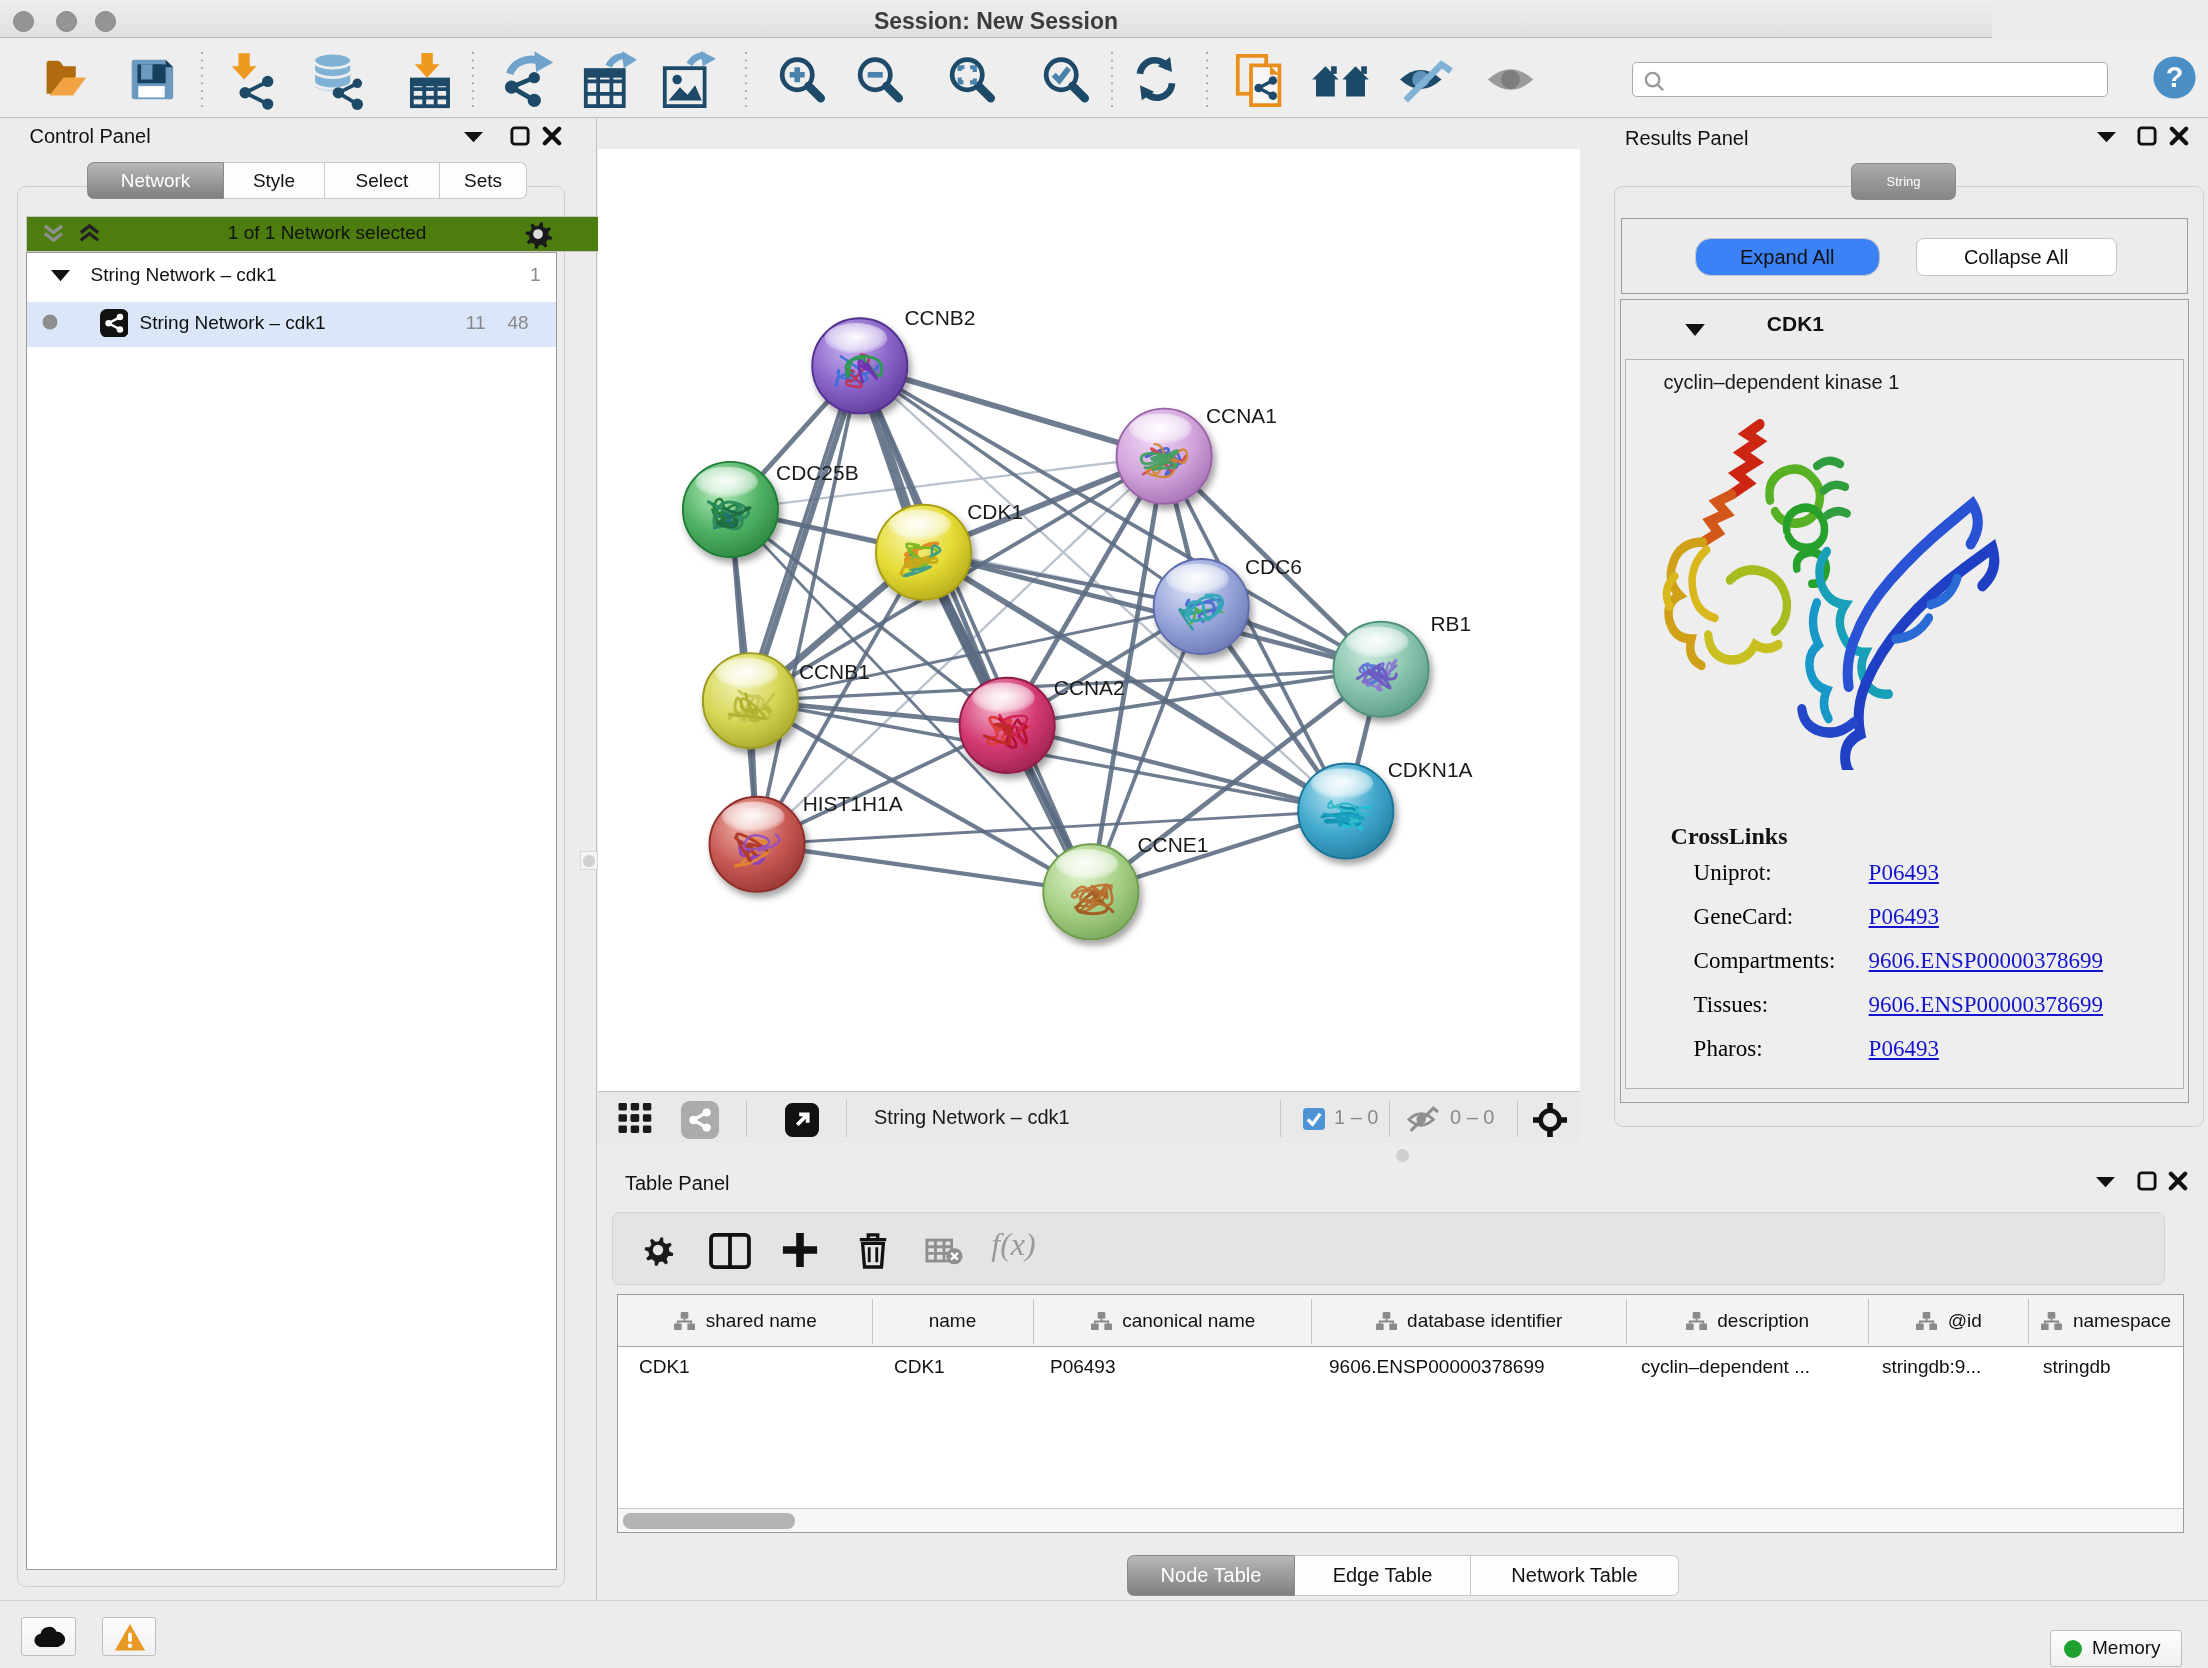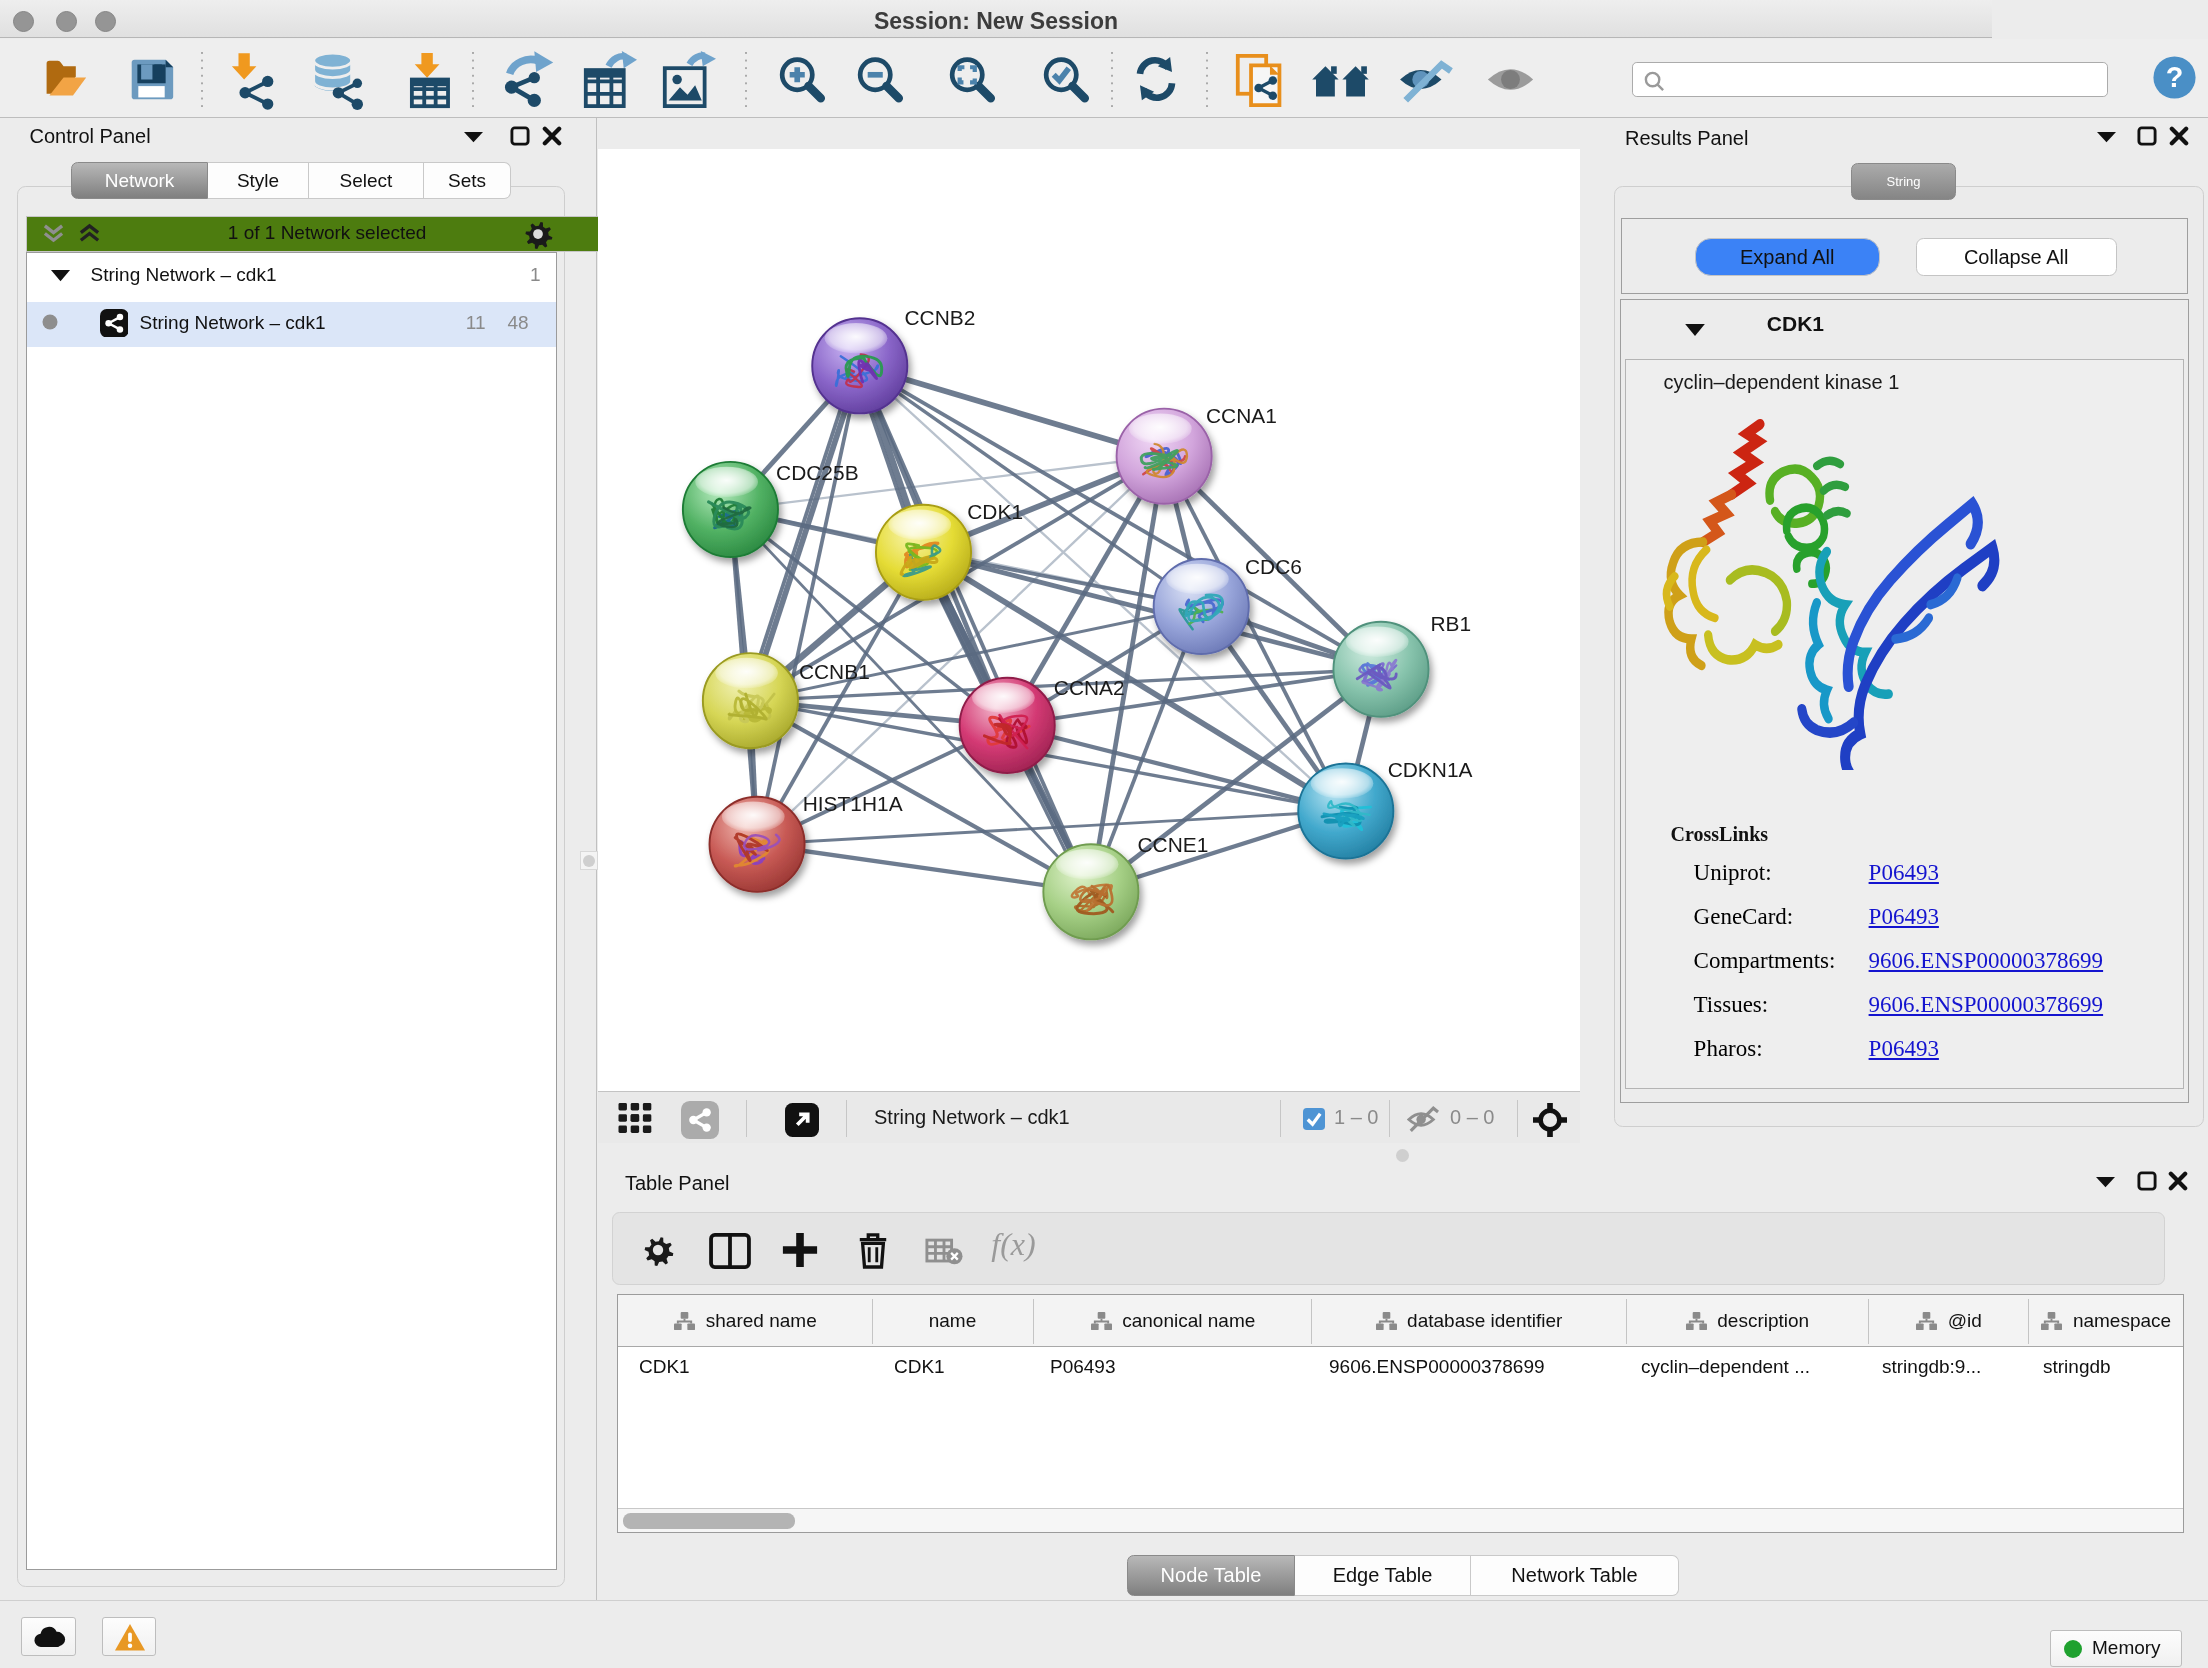--- a/index.html
+++ b/index.html
@@ -22,21 +22,21 @@
   background-size:1.9px 7.6px; background-repeat:repeat-y; }
 #searchbox { position:absolute; left:1632px; top:23px; width:476px; height:35px;
   background:#fff; border:1px solid #ababab; border-radius:4.8px; }
 
 .ptitle { font-size:20px; color:#111; }
 
 #cpanel { left:0; top:118px; width:597px; height:1482px; background:#ececec; border-right:1px solid #c0c0c0; }
 #cp-tabs { position:absolute; top:44px; left:71px; height:37px; display:flex; }
 .cptab { height:37px; font-size:19px; color:#111; background:#fdfdfd; border:1px solid #c9c9c9;
   display:flex; align-items:center; justify-content:center; }
-.cptab.sel { background:linear-gradient(#b8b8b8,#7f7f7f); color:#fff; border-color:#8a8a8a; }
+.cptab.sel { background:linear-gradient(#b8b8b8,#7f7f7f); color:#fff; border-color:#8a8a8a;margin-left:16px; }
 #cp-pane { position:absolute; left:17px; top:68px; width:548px; height:1401px;
   border:1px solid #cecece; border-radius:8.6px; background:#ececec; }
 #cp-graybar { position:absolute; left:7.6px; top:28.5px; width:603px; height:36px;
   background:#4d7c0f; border:1px solid #c6c6c6; }
 #cp-tree { position:absolute; left:7.6px; top:65px; width:531px; height:1318px;
   background:#fff; border:1px solid #9b9b9b; }
 .trow { position:absolute; left:0; width:529px; height:45px; display:flex; align-items:center; }
 
 #netview { left:598px; top:118px; width:982px; height:973px; background:#fff;margin-top:31px; }
 #netstatus { left:598px; top:1091px; width:982px; height:52px; background:#e9e9e9;
@@ -648,21 +648,21 @@
           <path d="M160 128 q-2 -16 12 -22 q16 -6 26 4 q10 10 6 24 q-6 12 -20 12 q-16 0 -22 -12 m10 34 q-2 -12 10 -16 q12 -4 20 4 q8 8 4 18 q-4 10 -16 10" stroke="#28a12c" stroke-width="9"></path>
           <path d="M196 60 q14 -10 28 -2 m-20 28 q12 -10 26 -4 m-22 30 q12 -8 24 -2" stroke="#2f9e3e" stroke-width="9"></path>
           <path d="M208 150 q-14 16 -6 36 q8 18 28 20 q-12 16 -2 34 q8 16 26 16 q-10 18 2 34 q10 12 26 10" stroke="#18a0b8" stroke-width="10"></path>
           <path d="M196 204 q-10 22 2 44 q-14 10 -10 28 q4 16 20 20 q-8 16 2 30" stroke="#1898c8" stroke-width="10"></path>
           <path d="M380 142 q16 -22 2 -42 l-30 22 q-36 26 -68 58 q-30 30 -44 64 q-10 24 -6 48" stroke="#2a52d4" stroke-width="12"></path>
           <path d="M394 186 q20 -16 12 -40 l-34 22 q-40 26 -72 58 q-30 30 -46 64 q-12 26 -6 52 q-20 8 -18 28 q2 18 20 22" stroke="#1f3fc4" stroke-width="12"></path>
           <path d="M332 206 q24 -6 32 -28 m-74 64 q26 -2 40 -22" stroke="#2a6ad4" stroke-width="10"></path>
           <path d="M240 330 q-20 16 -44 8 q-16 -6 -18 -22" stroke="#2446c8" stroke-width="11"></path>
           </g>
         </svg>
-        <div class="abs" style="left:45px;top:463px;font-family:'Liberation Serif',serif;font-size:20px;font-weight:bold;color:#111">CrossLinks</div>
+        <div class="abs" style="left:45px;top:463px;font-family:'Liberation Serif',serif;font-size:24px;font-weight:bold;color:#111">CrossLinks</div>
         <div class="abs" style="left:68px;top:491px;font-family:Liberation Serif, serif;font-size:23px;color:#000000;line-height:44px">
           Uniprot:<br>GeneCard:<br>Compartments:<br>Tissues:<br>Pharos:
         </div>
         <div class="abs" style="left:243px;top:491px;font-family:'Liberation Serif',serif;font-size:23px;line-height:44px">
           <a>P06493</a><br><a>P06493</a><br><a>9606.ENSP00000378699</a><br><a>9606.ENSP00000378699</a><br><a>P06493</a>
         </div>
       </div>
     </div>
   </div>
   <div id="stringtab">String</div>

